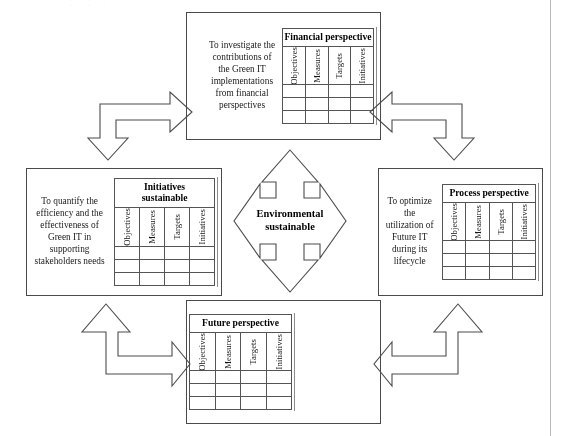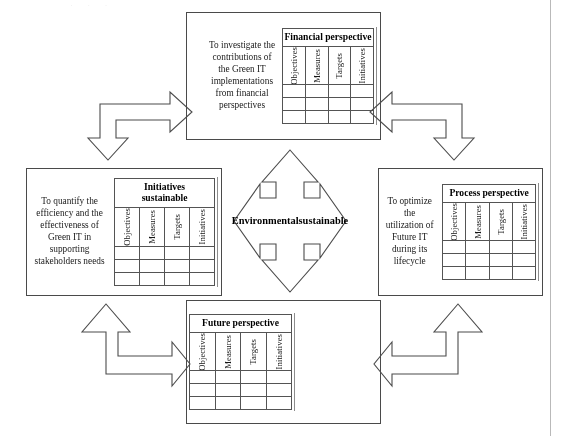--- a/index.html
+++ b/index.html
@@ -148,21 +148,21 @@
     width: 116px;
     height: 146px;
   }
   .center-label {
     position: absolute;
     left: 232px;
     top: 198px;
     width: 116px;
     height: 44px;
     display: flex;
-    flex-direction: row;
+    flex-direction: column;
     align-items: center;
     justify-content: center;
     text-align: center;
     font-weight: bold;
     font-size: 10.4px;
     line-height: 1.25;
     color: #000;
     pointer-events: none;
   }
 

